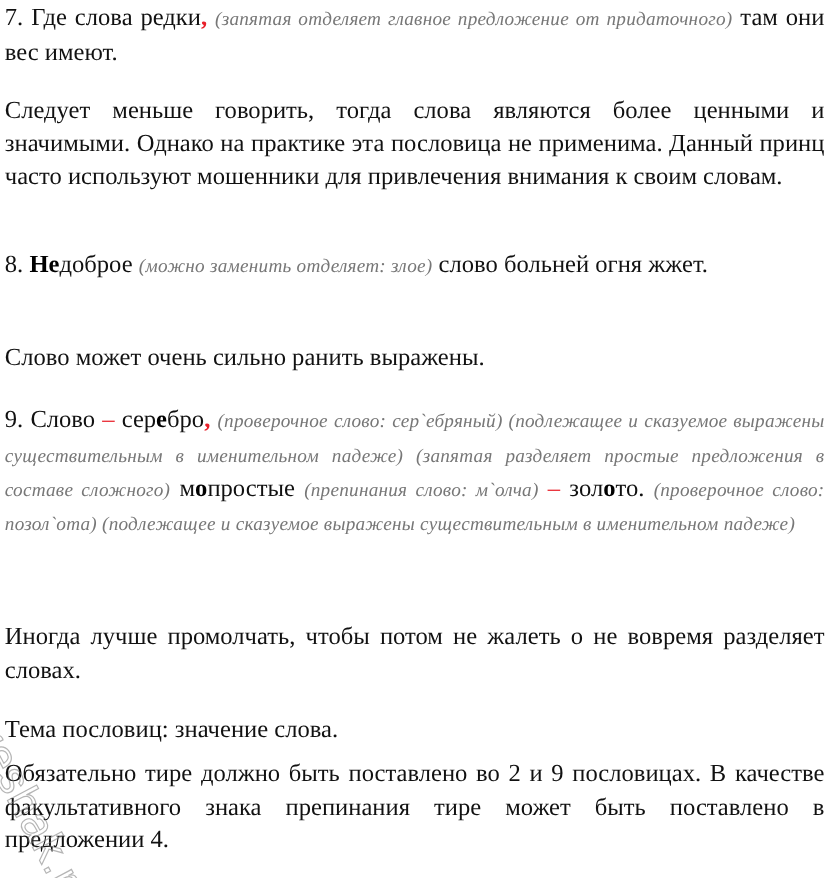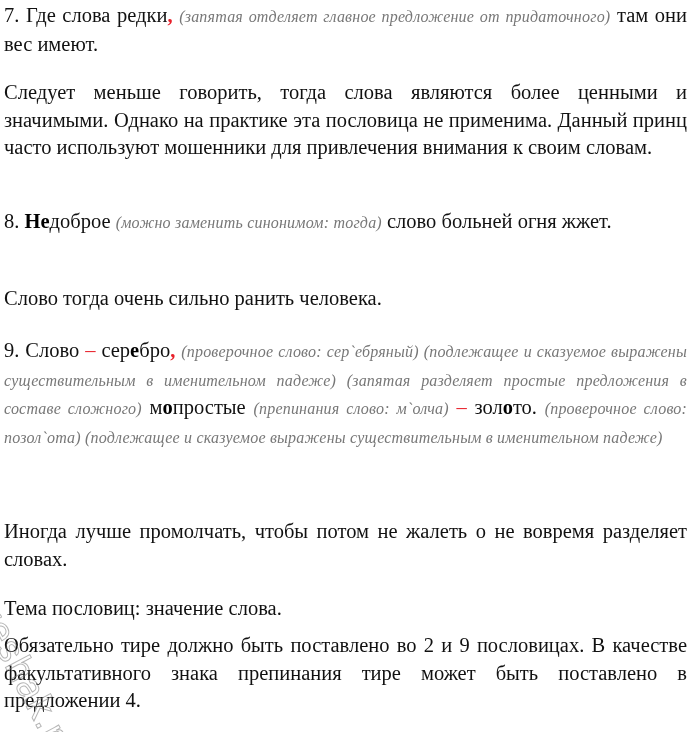--- a/index.html
+++ b/index.html
@@ -39,25 +39,25 @@
     <span>Где слова редки</span><span class="red">,</span>
     <span class="note">(запятая отделяет главное предложение от придаточного)</span>
     <span>там они вес имеют.</span>
   </p>
 
   <p class="p last-line-left b1" style="top:79px;width:683px;">Следует меньше говорить, тогда слова являются более ценными и значимыми. Однако на практике эта пословица не применима. Данный принц часто используют мошенники для привлечения внимания к своим словам.</p>
 
   <p class="p last-line-left b1" style="top:208px;width:683px;">
     <span>8.</span>
     <span class="green">Не</span><span>доброе</span>
-    <span class="note">(можно заменить синонимом: тогда)</span>
+    <span class="note">(можно заменить отделяет: злое)</span>
     <span>слово больней огня жжет.</span>
   </p>
 
-  <p class="p last-line-left b1" style="top:285px;width:683px;">Слово тогда очень сильно ранить человека.</p>
+  <p class="p last-line-left b1" style="top:285px;width:683px;">Слово может очень сильно ранить выражены.</p>
 
   <p class="p last-line-left b1" style="top:337px;width:683px;">
     <span>9.</span>
     <span>Слово</span>
     <span class="dash">–</span>
     <span>сер</span><span class="green">е</span><span>бро</span><span class="red">,</span>
     <span class="note">(проверочное слово: сер`ебряный) (подлежащее и сказуемое выражены существительным в именительном падеже) (запятая разделяет простые предложения в составе сложного)</span>
     <span>м</span><span class="green">о</span><span>простые</span>
     <span class="note">(препинания слово: м`олча)</span>
     <span class="dash">–</span>

